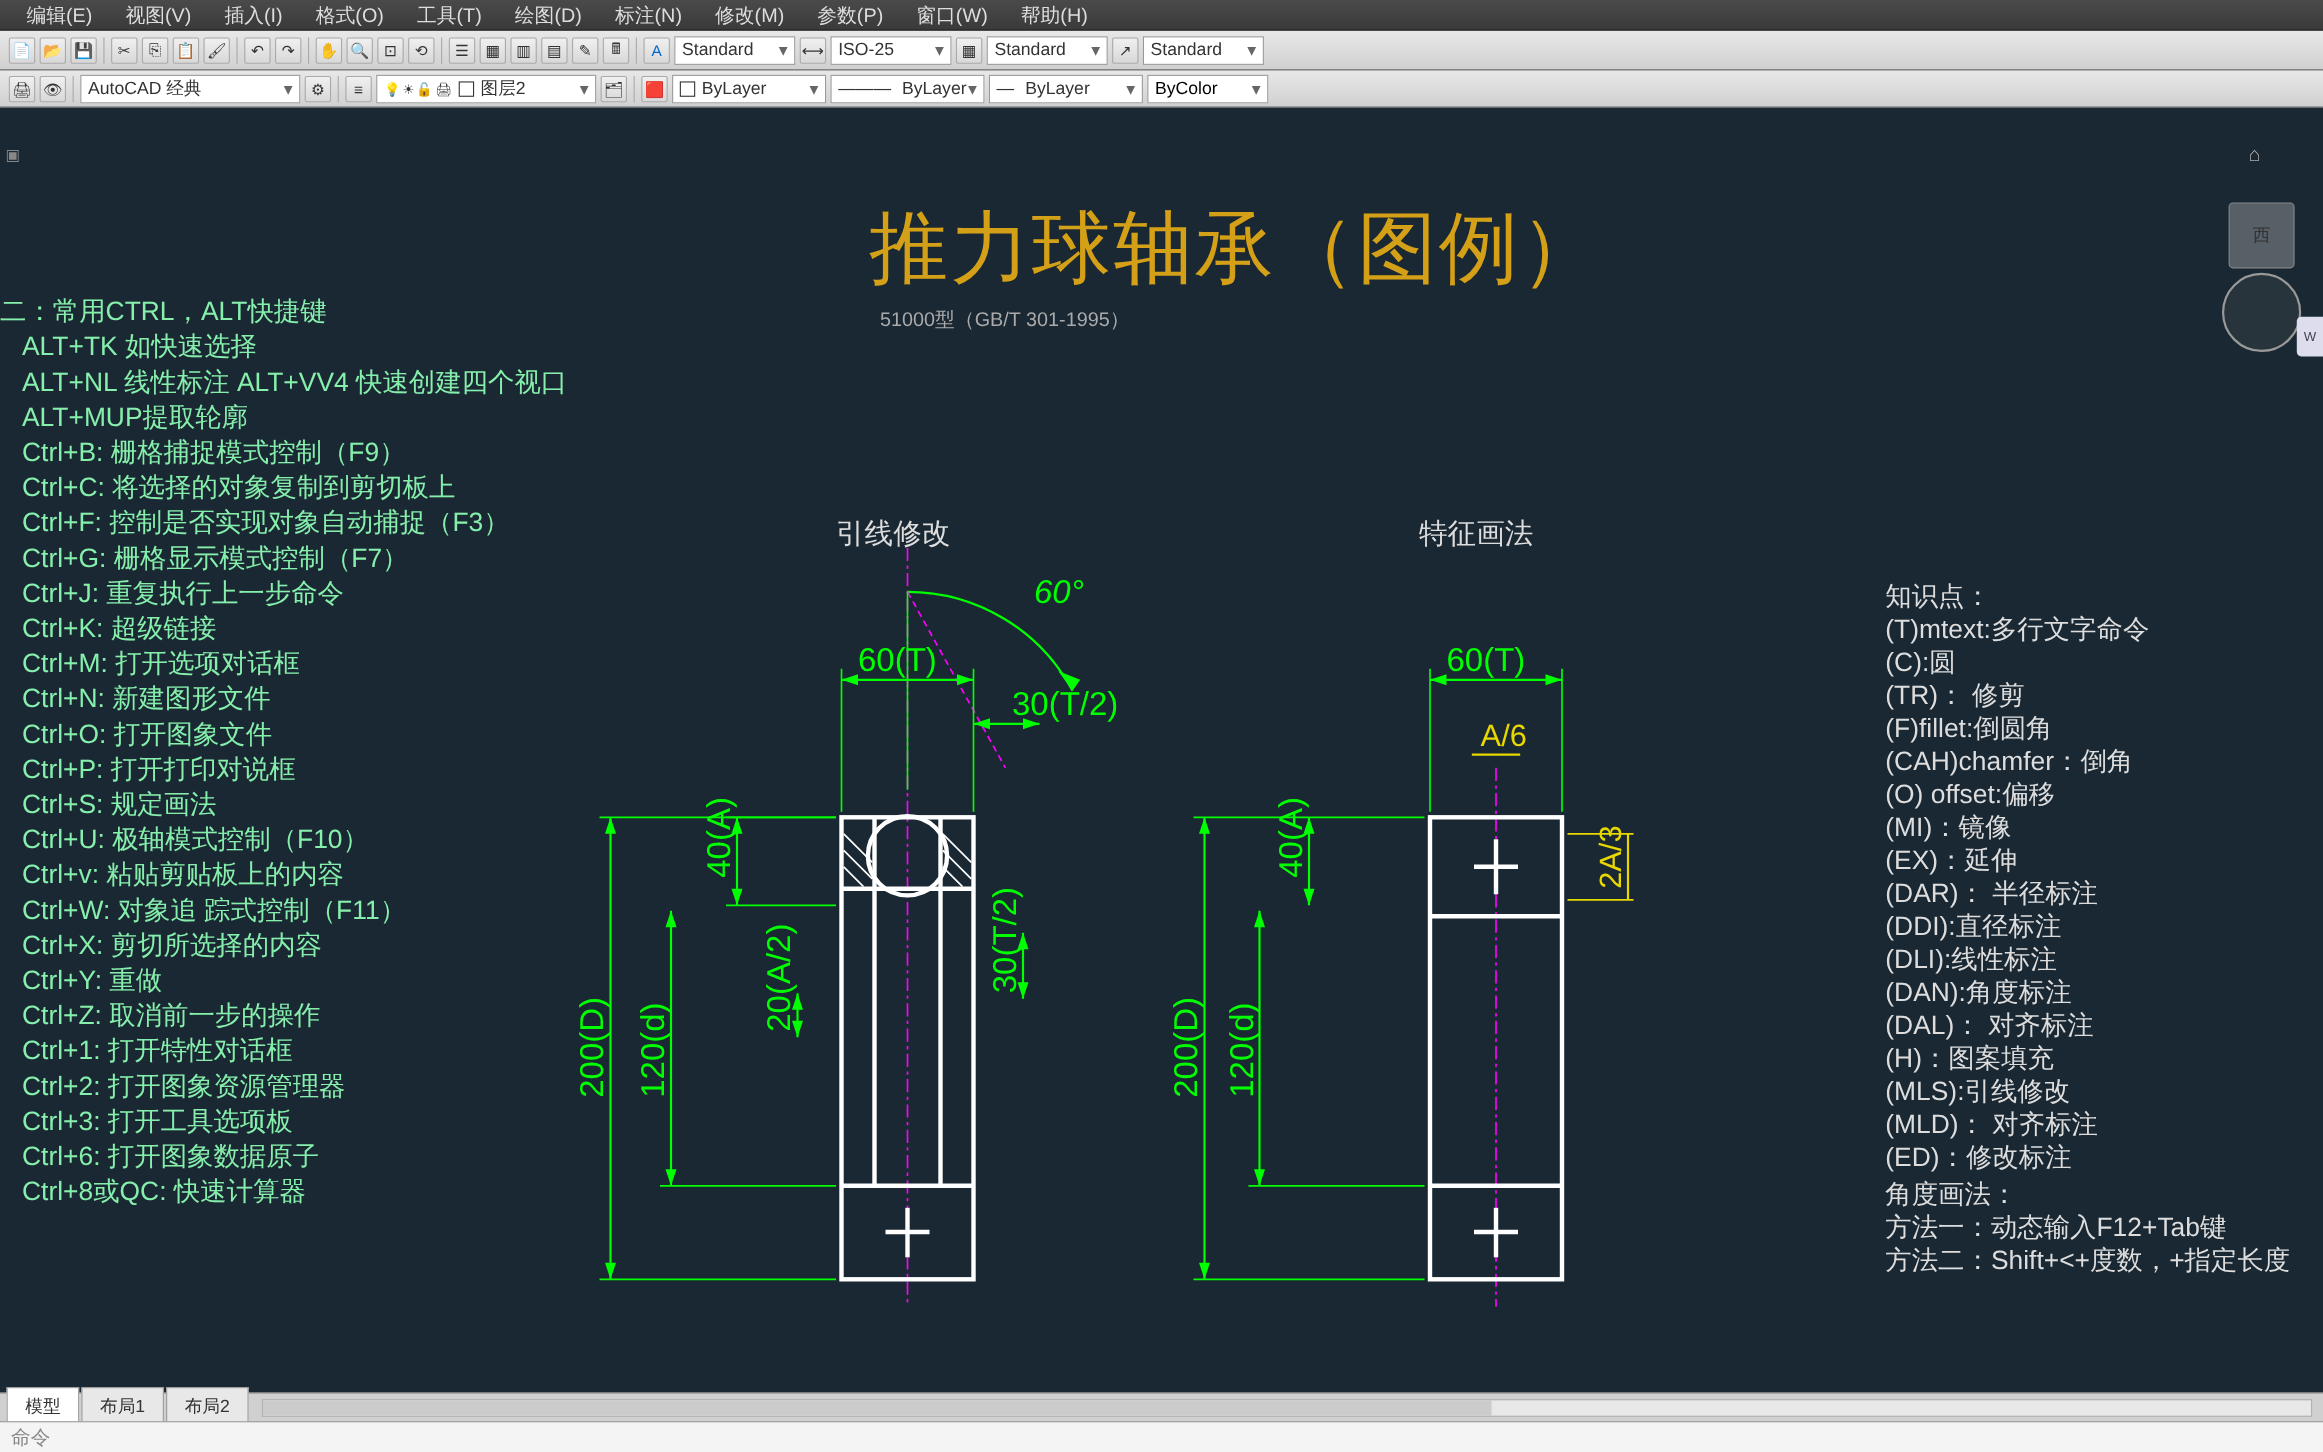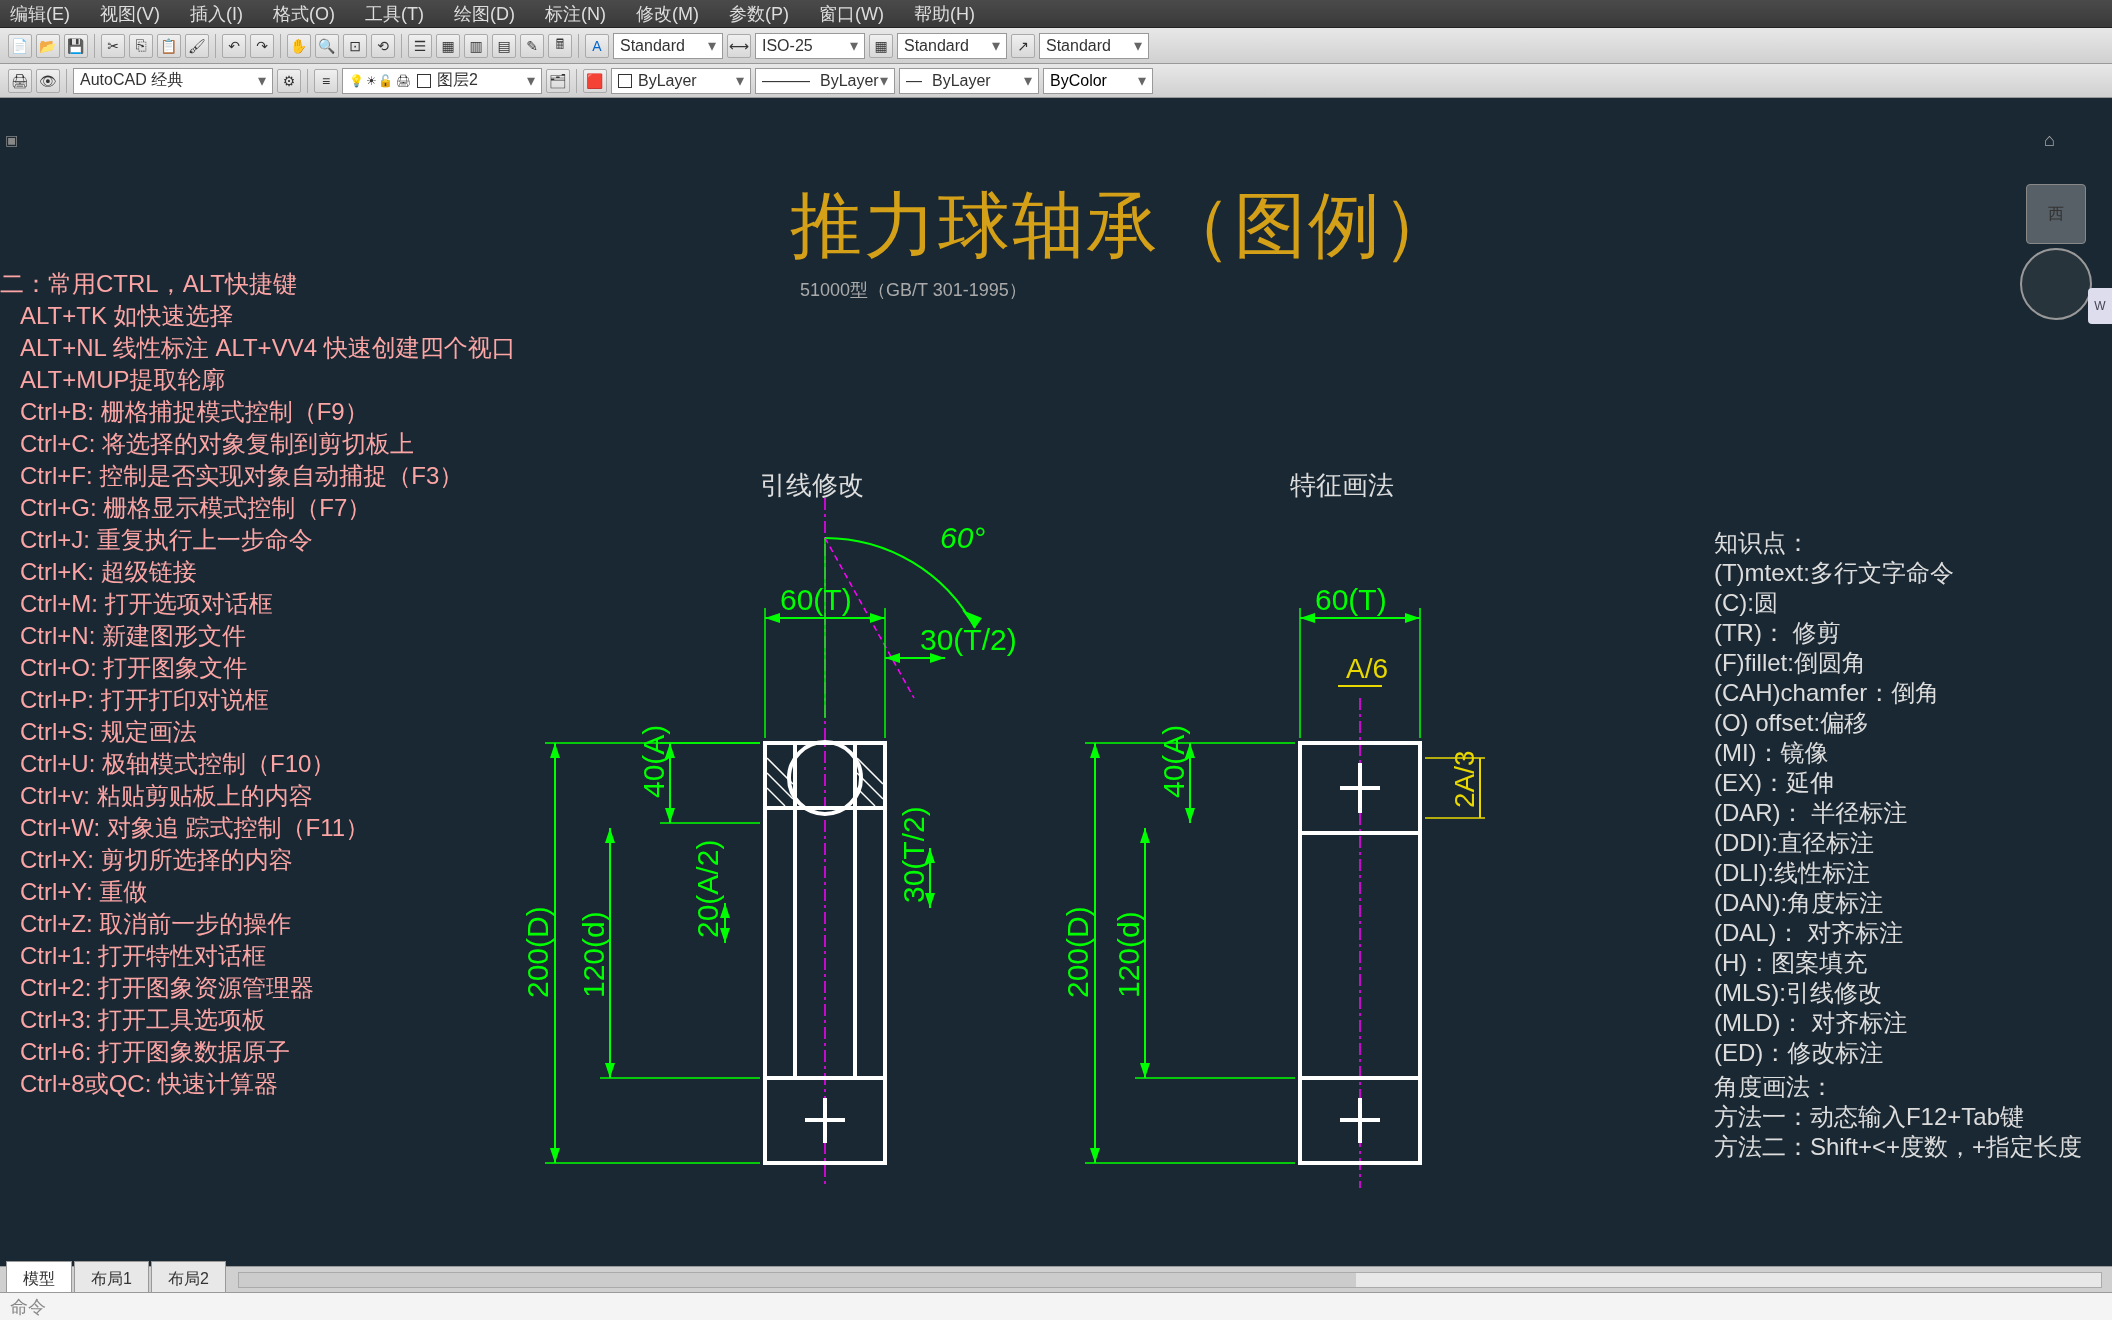--- a/index.html
+++ b/index.html
@@ -1,18 +1,18 @@
 <!DOCTYPE html>
 <html><head>
 <meta charset="utf-8">
 <style>
 * { margin: 0; padding: 0; box-sizing: border-box; font-family: "Microsoft YaHei", sans-serif; }
 body { background: #1a2833; width: 2112px; height: 1320px; overflow: hidden; position: relative; }
 
-.menubar { background: linear-gradient(#4a4a4a, #3a3a3a); height: 28px; display: flex; align-items: center; padding: 0 10px; border-bottom: 1px solid #222; }
+.menubar { background: linear-gradient(#4a4a4a, #3a3a3a); height: 28px; display: flex; align-items: center; padding: 0 24px; border-bottom: 1px solid #222; }
 .menubar span { color: #ddd; font-size: 18px; margin-right: 30px; cursor: pointer; }
 
 .toolbar1 { background: linear-gradient(#e8e8e8, #d0d0d0); height: 36px; display: flex; align-items: center; padding: 0 8px; border-bottom: 1px solid #999; gap: 4px; }
 .toolbar2 { background: linear-gradient(#e8e8e8, #d0d0d0); height: 34px; display: flex; align-items: center; padding: 0 8px; border-bottom: 1px solid #999; gap: 4px; }
 
 .tbtn { width: 24px; height: 24px; background: linear-gradient(#f0f0f0,#d8d8d8); border: 1px solid #aaa; border-radius: 2px; display: flex; align-items: center; justify-content: center; font-size: 14px; color: #333; cursor: pointer; }
 .tsep { width: 1px; height: 24px; background: #aaa; margin: 0 2px; }
 .tselect { height: 26px; background: #fff; border: 1px solid #999; padding: 0 6px; font-size: 16px; color: #333; display: flex; align-items: center; min-width: 140px; position: relative; }
 .tselect::after { content: "▾"; position: absolute; right: 6px; color: #666; }
 .tselect.wide { min-width: 200px; }
@@ -20,21 +20,21 @@
 
 .layer-select .swatch { width: 14px; height: 14px; background: #fff; border: 1px solid #333; margin-right: 6px; }
 .layer-icons { display: flex; gap: 2px; margin-right: 6px; }
 .layer-icons span { font-size: 12px; }
 
 .canvas { position: relative; background: #1a2833; height: 1188px; overflow: hidden; }
 
 .title { position: absolute; left: 790px; top: 80px; font-size: 72px; color: #d4a017; font-weight: normal; font-family: "KaiTi","SimSun",serif; letter-spacing: 2px; }
 .subtitle { position: absolute; left: 800px; top: 180px; font-size: 18px; color: #aaa; }
 
-.shortcuts { position: absolute; left: 20px; top: 170px; color: #fca5a5; font-size: 24px; line-height: 32px; max-width: 620px; }
+.shortcuts { position: absolute; left: 20px; top: 170px; color: #86efac; font-size: 24px; line-height: 32px; max-width: 620px; }
 .shortcuts div { white-space: nowrap; }
 
 .knowledge { position: absolute; right: 30px; top: 430px; color: #ddd; font-size: 24px; line-height: 30px; max-width: 380px; font-family: "SimSun", monospace; }
 
 .section-label { position: absolute; font-size: 26px; color: #ddd; }
 
 svg.dwg { position: absolute; }
 .dim-text { font-size: 30px; fill: #00ff00; font-family: Arial,sans-serif; }
 .dim-text-yellow { font-size: 28px; fill: #e8d800; font-family: Arial,sans-serif; }
 .dim-line { stroke: #00ff00; stroke-width: 2; }

